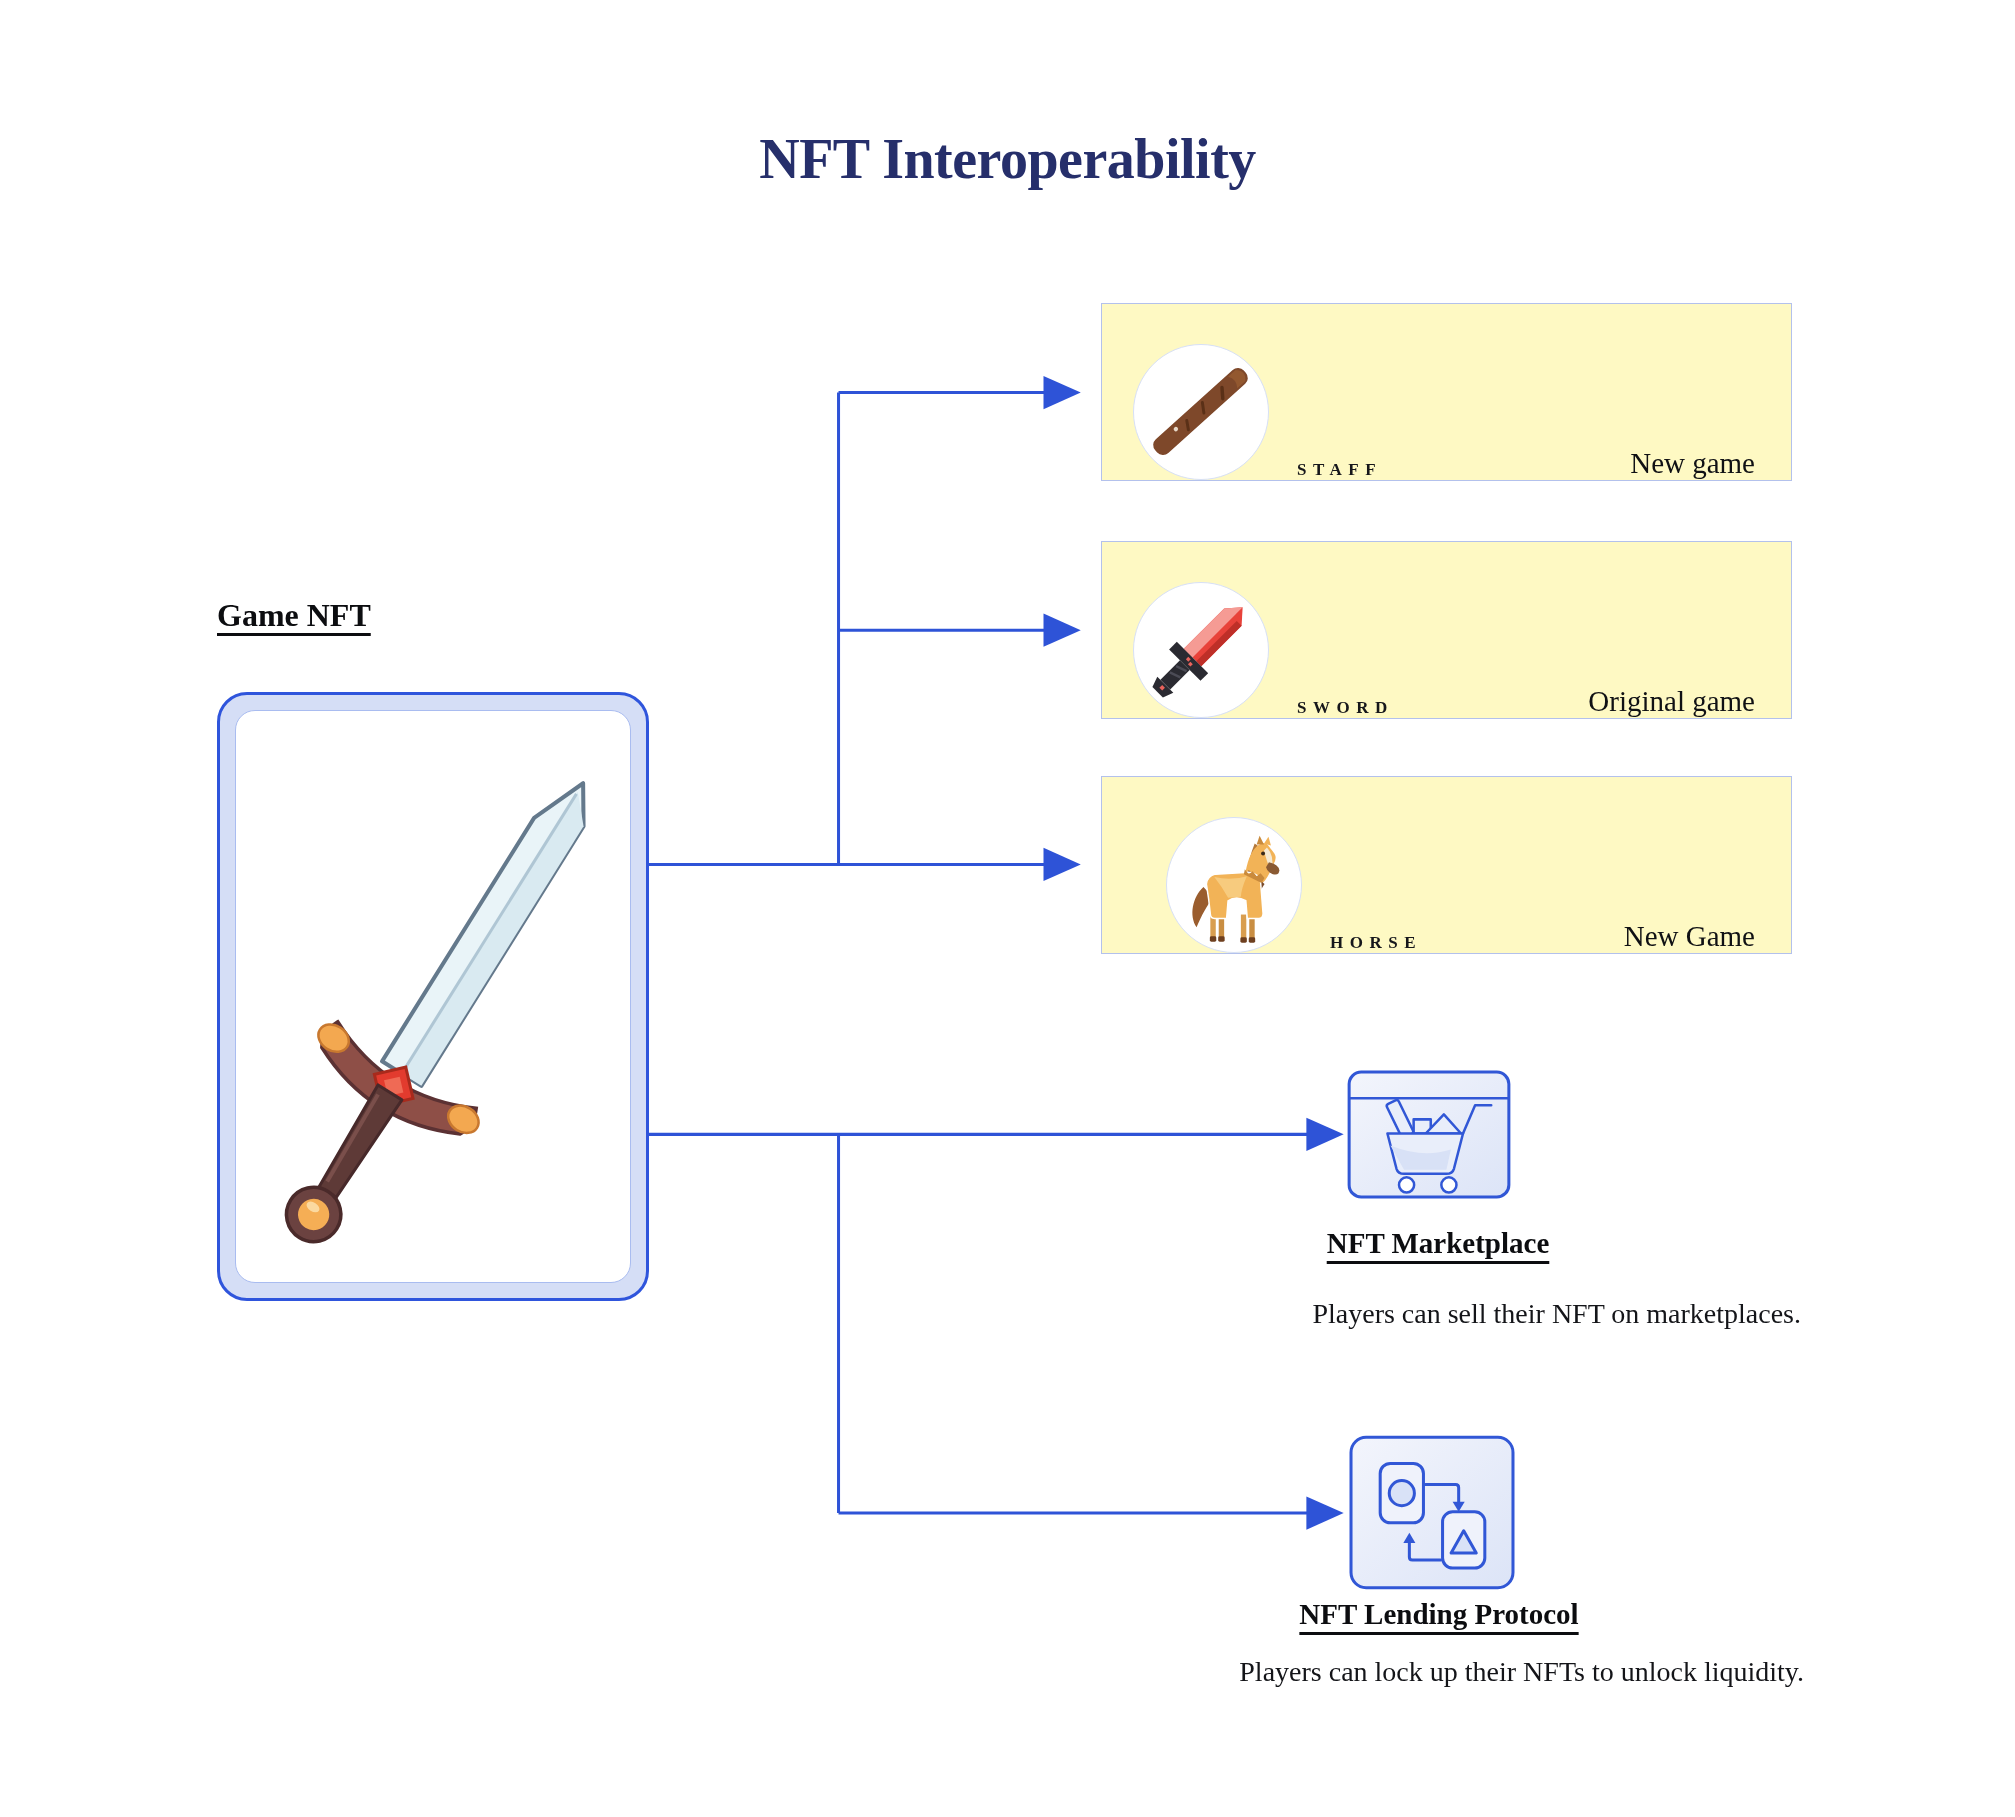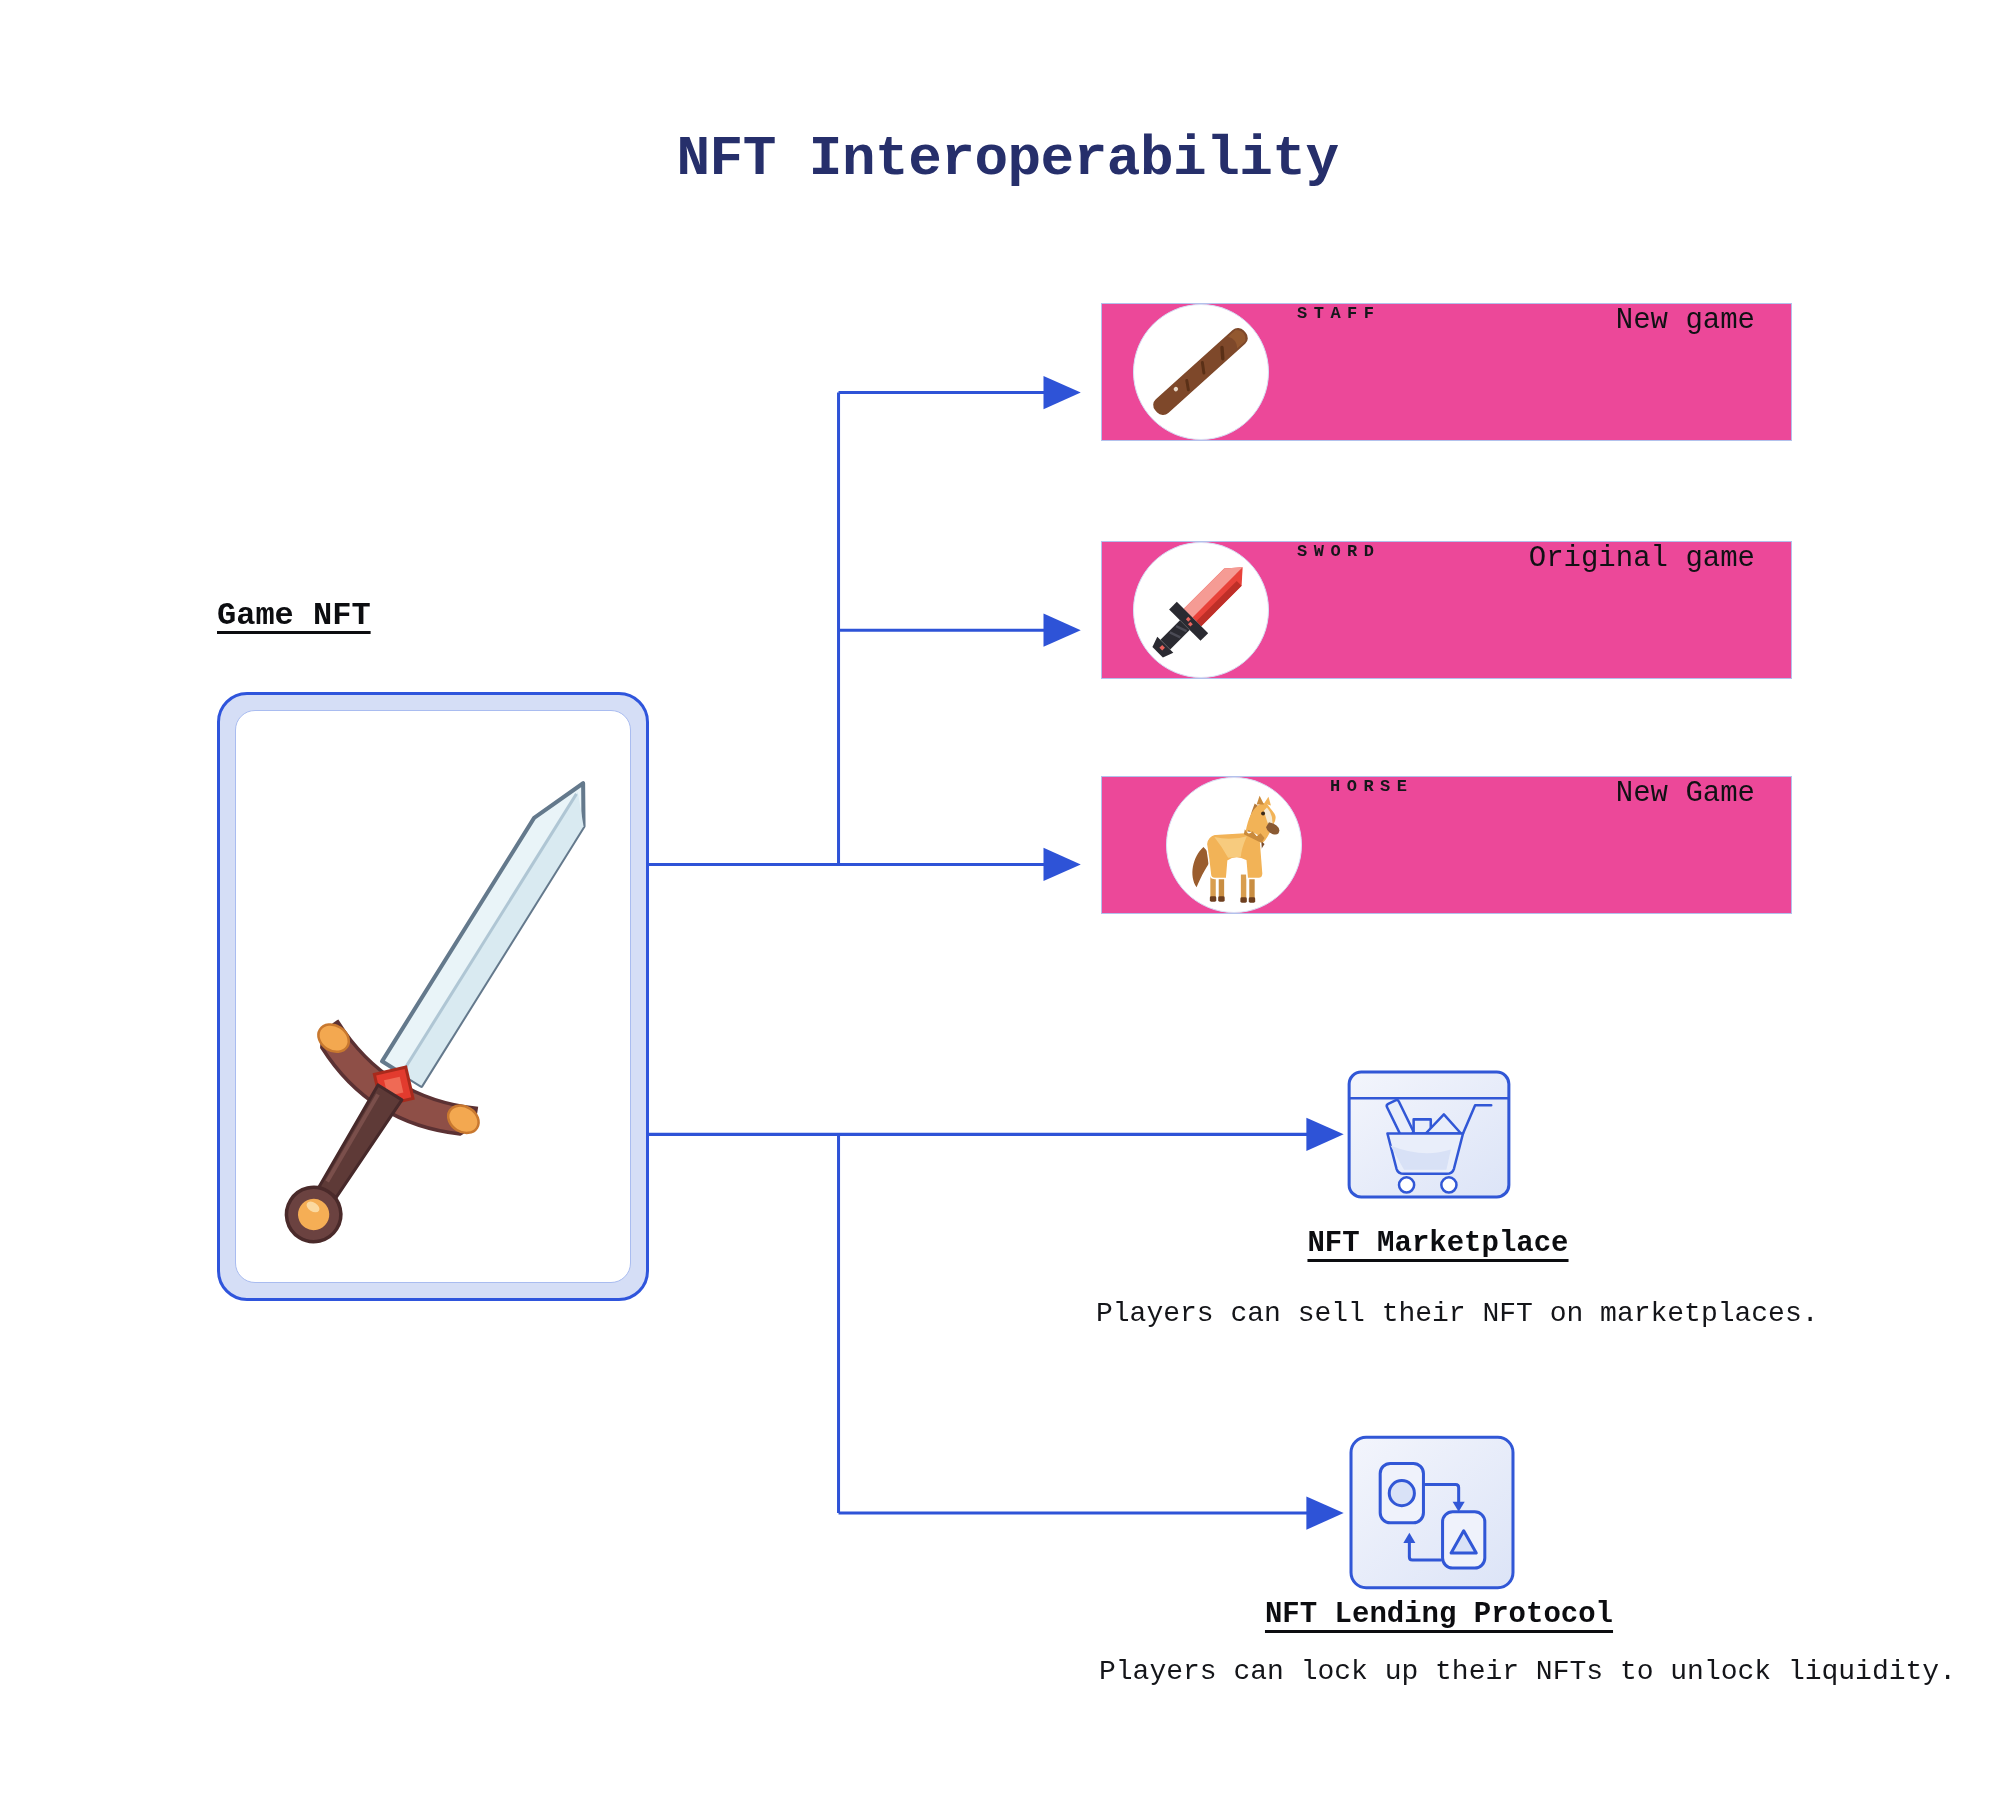--- a/index.html
+++ b/index.html
@@ -1,20 +1,20 @@
 <!DOCTYPE html>
 <html style="font-size:8px"><head>
 <meta charset="utf-8">
 <style>
   html,body{margin:0;padding:0;background:#ffffff;}
   #canvas{
     position:relative;
     width:2015px;height:1818px;
     background:#ffffff;
-    font-family:Liberation Mono, monospace;
+    font-family:Liberation Serif, serif;
     color:#121318;
     overflow:hidden;
   }
   .abs{position:absolute;}
   
   .page-title{
     left:0;top:127px;width:2015px;
     text-align:center;
     font-size:56px;font-weight:bold;
     color:#262F6B;
@@ -42,25 +42,25 @@
     background:#ffffff;
     border:1.5px solid #A9BCF0;
     border-radius:20px;
     box-sizing:border-box;
     overflow:hidden;
   }
   
   .overlay{left:0;top:0;width:2015px;height:1818px;pointer-events:none;}
   
   .dest-box{
-    left:1101px;width:691px;height:138px;
-    background:#ec4899;
+    left:1101px;width:691px;height:178px;
+    background:#fef9c3;
     border:1.5px solid #B3C1EC;
     box-sizing:border-box;
-    display:flex;align-items:flex-start;
+    display:flex;align-items:flex-end;
   }
   .dest-circle{
     width:136px;height:136px;border-radius:50%;
     background:#ffffff;border:1.5px solid #D7E0F6;
     margin-left:31px;flex:0 0 auto;
     box-sizing:border-box;
     overflow:hidden;
   }
   .item-label{
     margin-left:28px;

